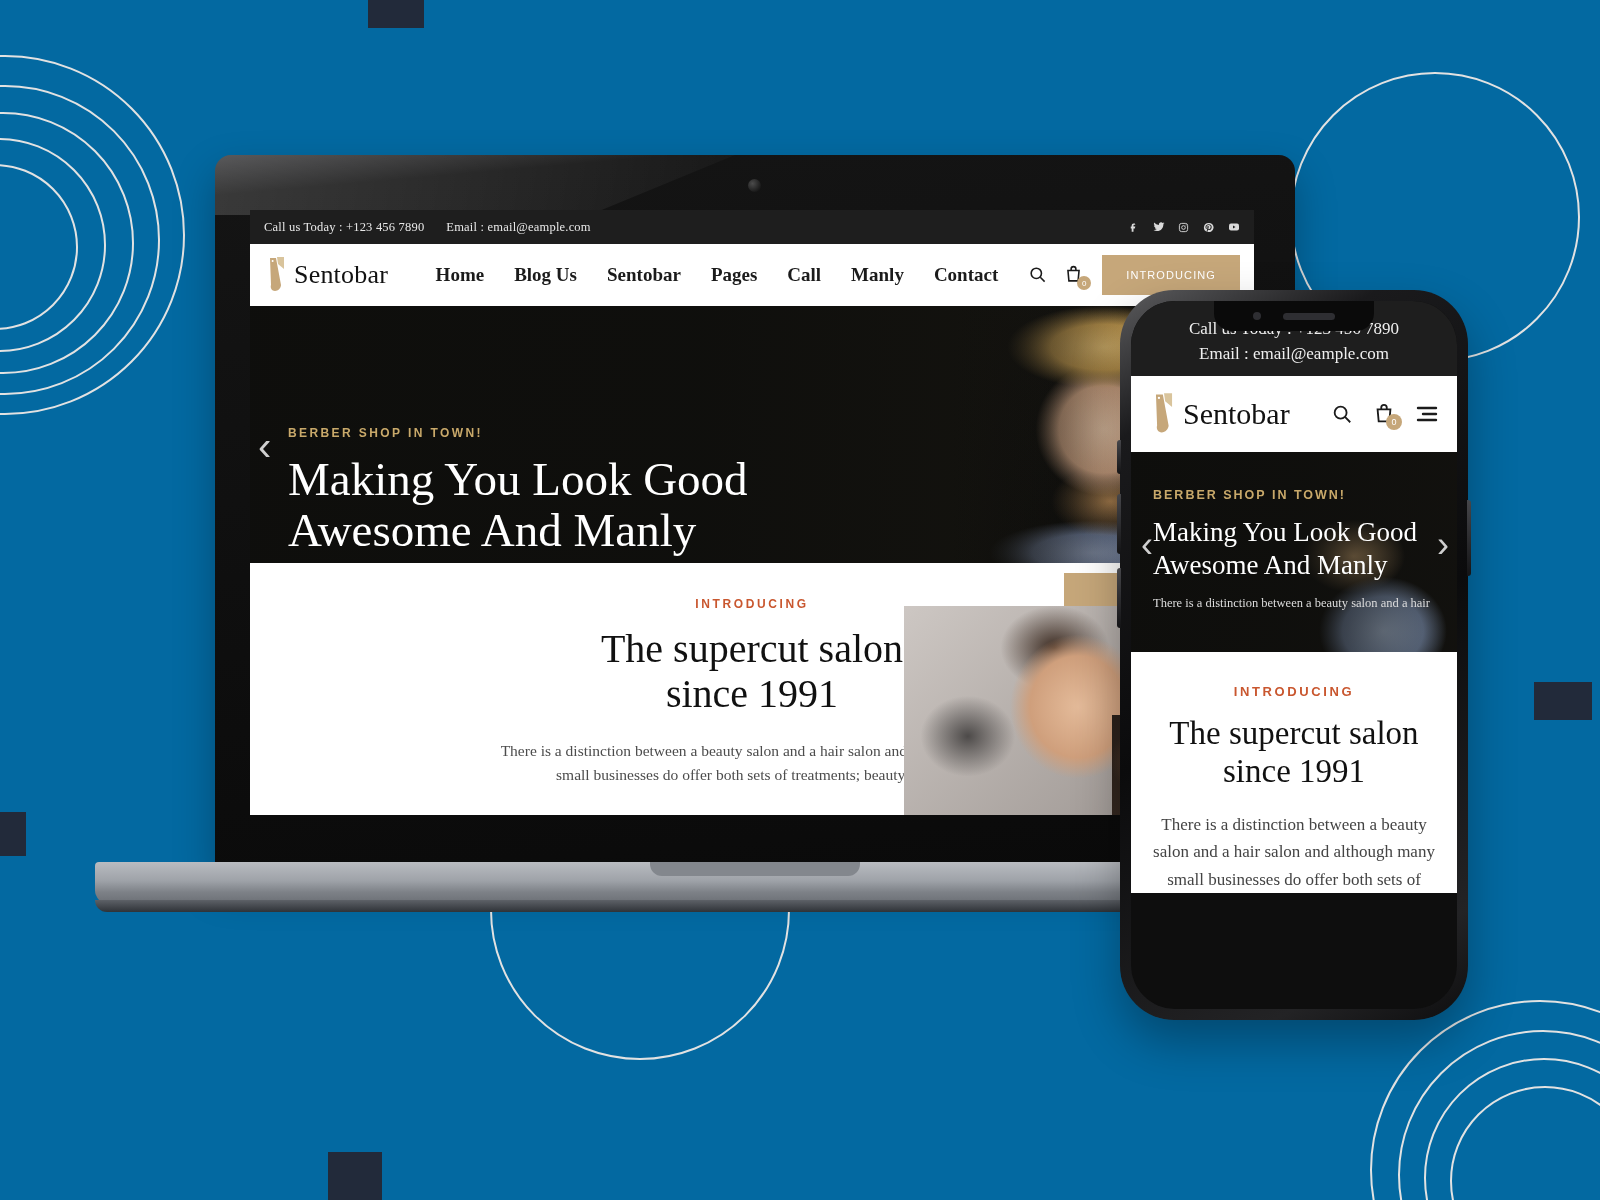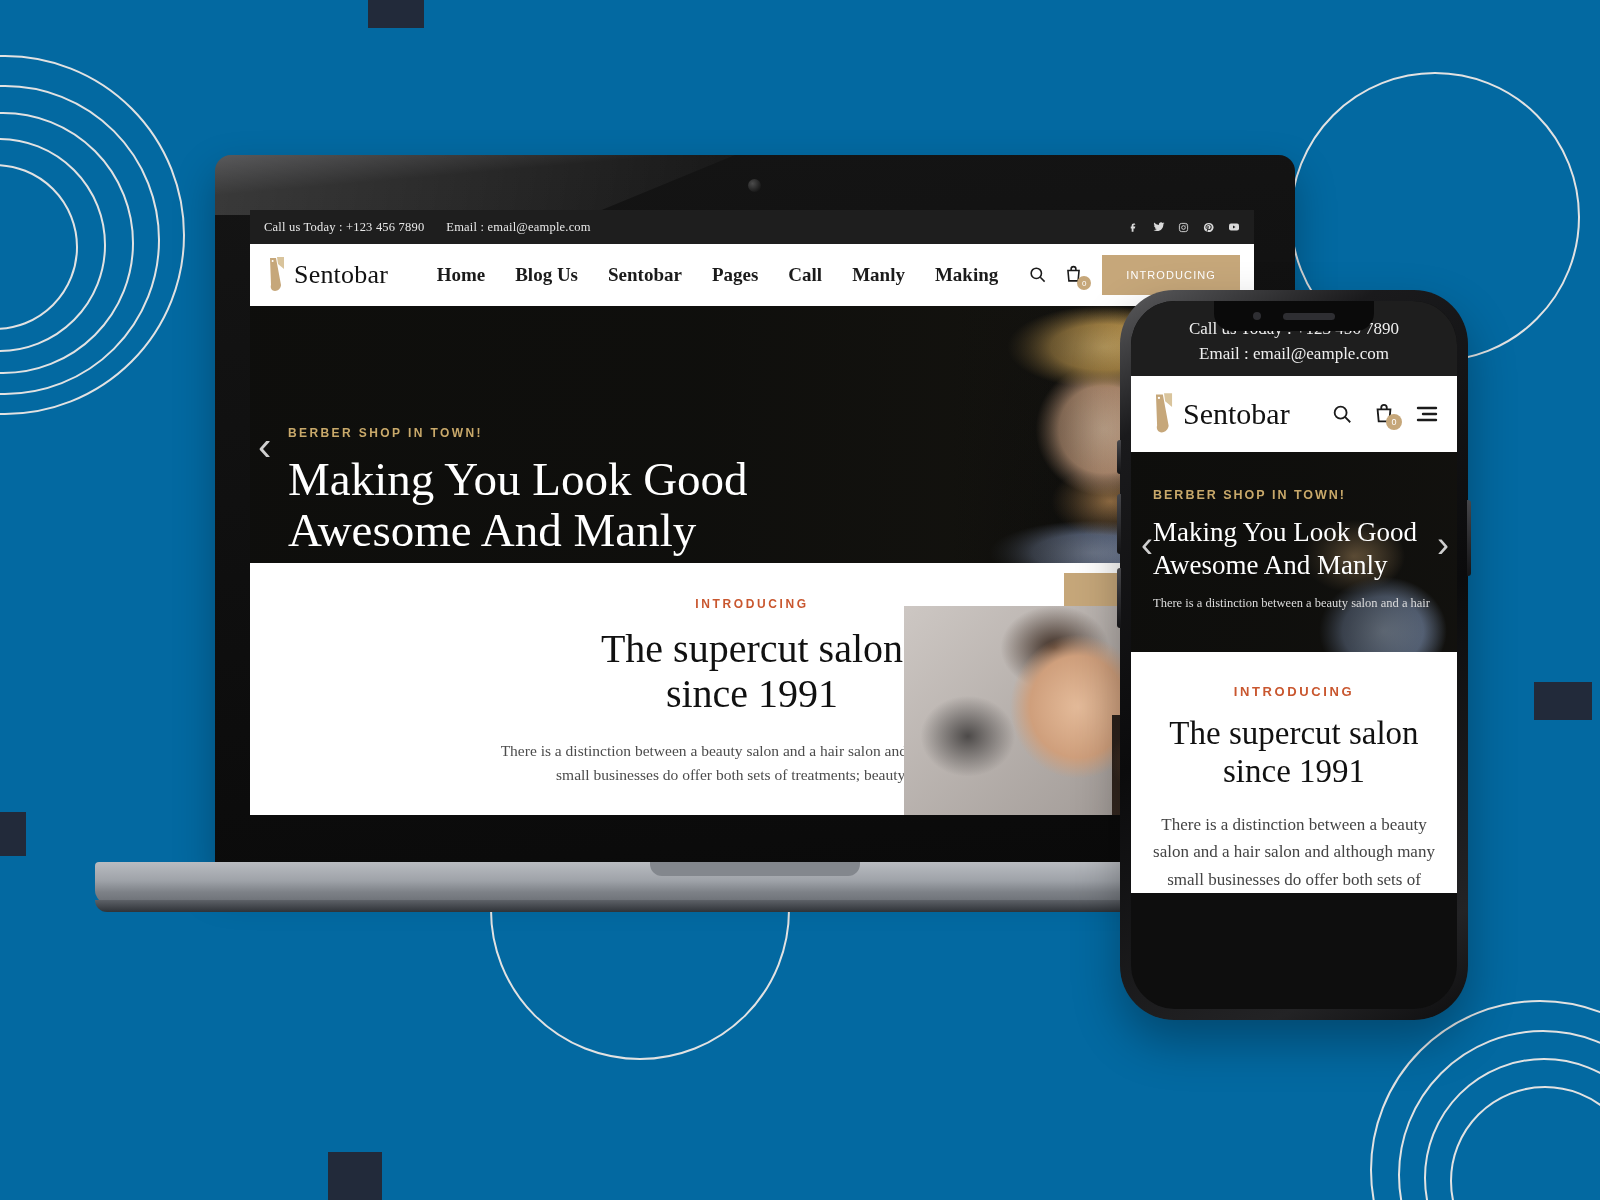--- a/index.html
+++ b/index.html
@@ -284,21 +284,21 @@
             <span class="brand-text">Sentobar</span>
           </a>
 
           <nav class="nav-links">
             <a href="#">Home</a>
             <a href="#">Blog Us</a>
             <a href="#">Sentobar</a>
             <a href="#">Pages</a>
             <a href="#">Call</a>
             <a href="#">Manly</a>
-            <a href="#">Making</a>
+            <a href="#">Contact</a>
           </nav>
 
           <div class="nav-tools">
             <a class="icon-btn" href="#">
               <svg width="19" height="19" viewBox="0 0 24 24" fill="none" stroke="#1b1b1b" stroke-width="2">
                   <circle cx="10.5" cy="10.5" r="6.5"></circle>
                   <line x1="15.5" y1="15.5" x2="21" y2="21"></line>
                 </svg>
             </a>
             <a class="icon-btn" href="#">

